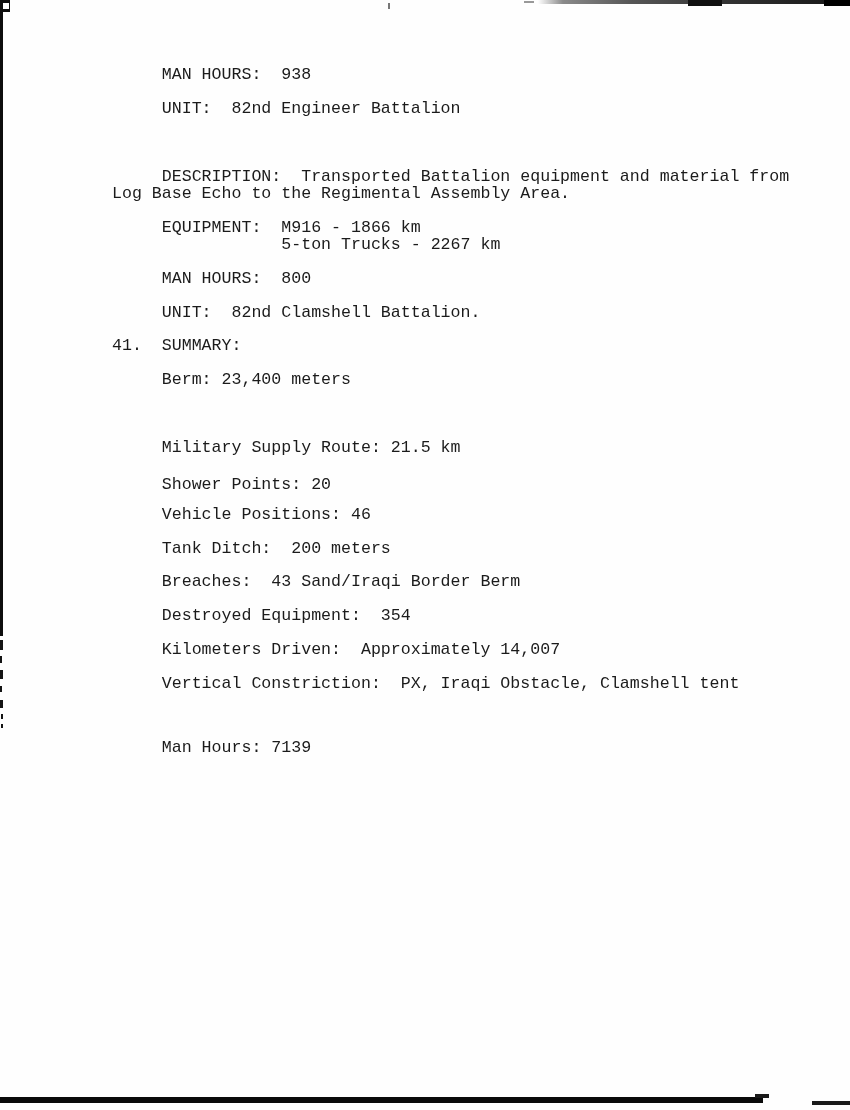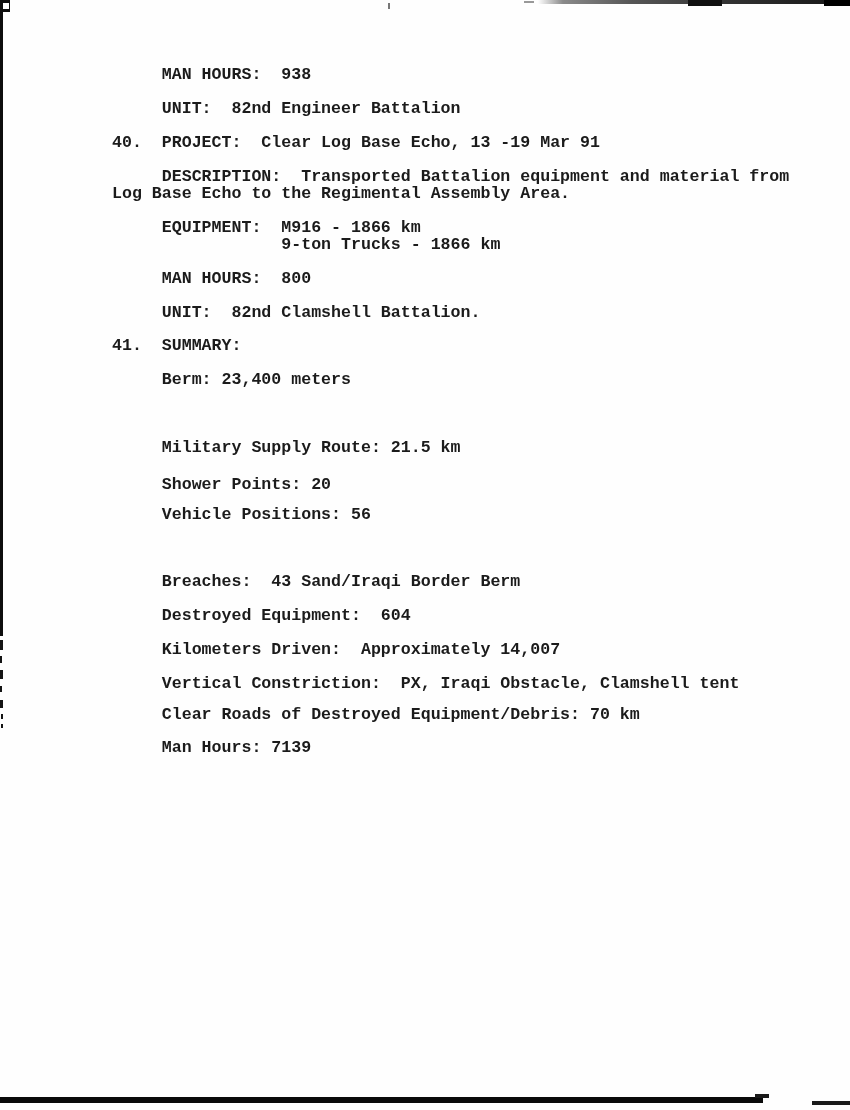--- a/index.html
+++ b/index.html
@@ -18,21 +18,21 @@
     width: 850px;
     height: 1110px;
     background: #fefefe;
   }
   .doc-line {
     position: absolute;
     left: 112px;
     white-space: pre;
     font-family: "Liberation Mono", "DejaVu Sans Mono", monospace;
     font-size: 16.6px;
-    font-weight: bold;
+    font-weight: normal;
     line-height: 17px;
     color: #1b1b1b;
     letter-spacing: 0;
   }
   .artifact { position: absolute; }
   .edge-strip-left {
     left: 0; top: 0; width: 3px; height: 636px;
     background: #0d0d0d;
   }
   .edge-bracket {
@@ -78,32 +78,31 @@
   <div class="artifact top-bar-dark-1"></div>
   <div class="artifact top-bar-dark-2"></div>
   <div class="artifact top-tick"></div>
 
   <div class="artifact bottom-line-main"></div>
   <div class="artifact bottom-line-tick"></div>
   <div class="artifact bottom-line-right"></div>
 
   <div class="doc-line" style="top:66px">     MAN HOURS:  938</div>
   <div class="doc-line" style="top:100px">     UNIT:  82nd Engineer Battalion</div>
-  <div class="doc-line" style="top:134px">40.  PROJECT:  Clear Log Base Echo, 13 -19 Mar 91</div>
   <div class="doc-line" style="top:168px">     DESCRIPTION:  Transported Battalion equipment and material from</div>
   <div class="doc-line" style="top:185px">Log Base Echo to the Regimental Assembly Area.</div>
   <div class="doc-line" style="top:219px">     EQUIPMENT:  M916 - 1866 km</div>
-  <div class="doc-line" style="top:236px">                 9-ton Trucks - 1866 km</div>
+  <div class="doc-line" style="top:236px">                 5-ton Trucks - 2267 km</div>
   <div class="doc-line" style="top:270px">     MAN HOURS:  800</div>
   <div class="doc-line" style="top:304px">     UNIT:  82nd Clamshell Battalion.</div>
   <div class="doc-line" style="top:337px">41.  SUMMARY:</div>
   <div class="doc-line" style="top:371px">     Berm: 23,400 meters</div>
   <div class="doc-line" style="top:439px">     Military Supply Route: 21.5 km</div>
   <div class="doc-line" style="top:476px">     Shower Points: 20</div>
-  <div class="doc-line" style="top:506px">     Vehicle Positions: 56</div>
+  <div class="doc-line" style="top:506px">     Vehicle Positions: 46</div>
+  <div class="doc-line" style="top:540px">     Tank Ditch:  200 meters</div>
   <div class="doc-line" style="top:573px">     Breaches:  43 Sand/Iraqi Border Berm</div>
-  <div class="doc-line" style="top:607px">     Destroyed Equipment:  604</div>
+  <div class="doc-line" style="top:607px">     Destroyed Equipment:  354</div>
   <div class="doc-line" style="top:641px">     Kilometers Driven:  Approximately 14,007</div>
   <div class="doc-line" style="top:675px">     Vertical Constriction:  PX, Iraqi Obstacle, Clamshell tent</div>
-  <div class="doc-line" style="top:706px">     Clear Roads of Destroyed Equipment/Debris: 70 km</div>
   <div class="doc-line" style="top:739px">     Man Hours: 7139</div>
 
 </div>
 
 </body></html>

